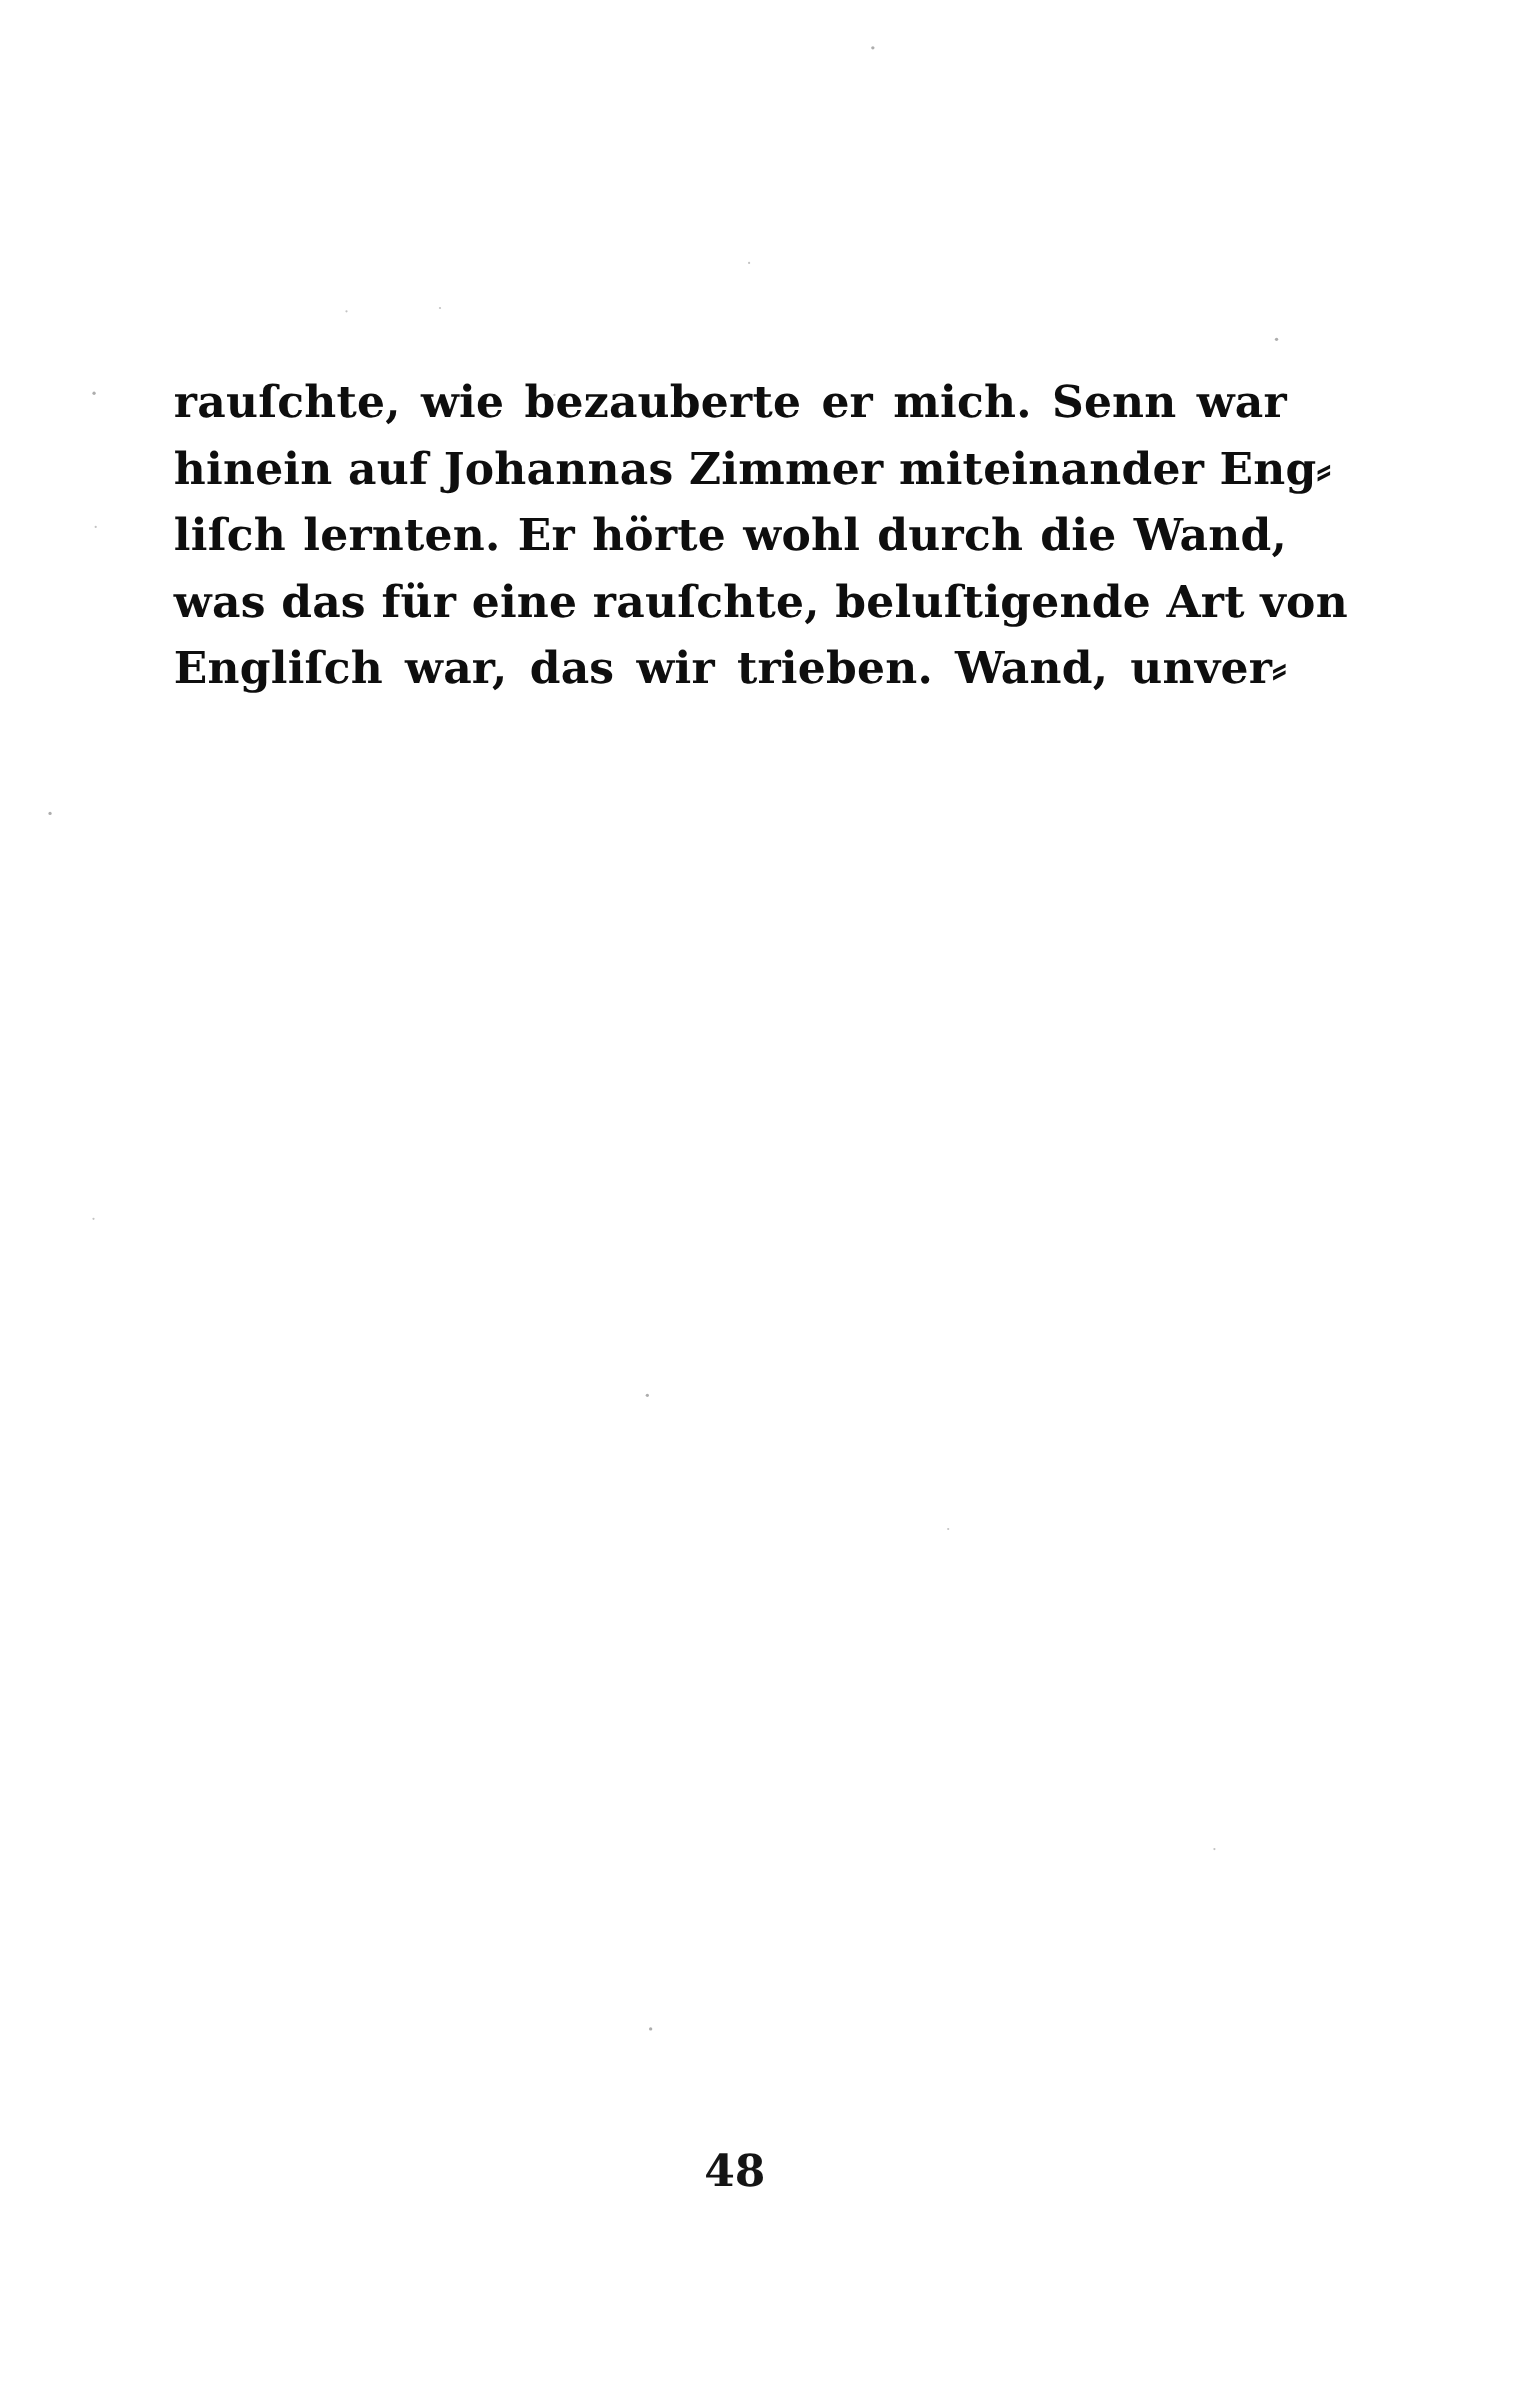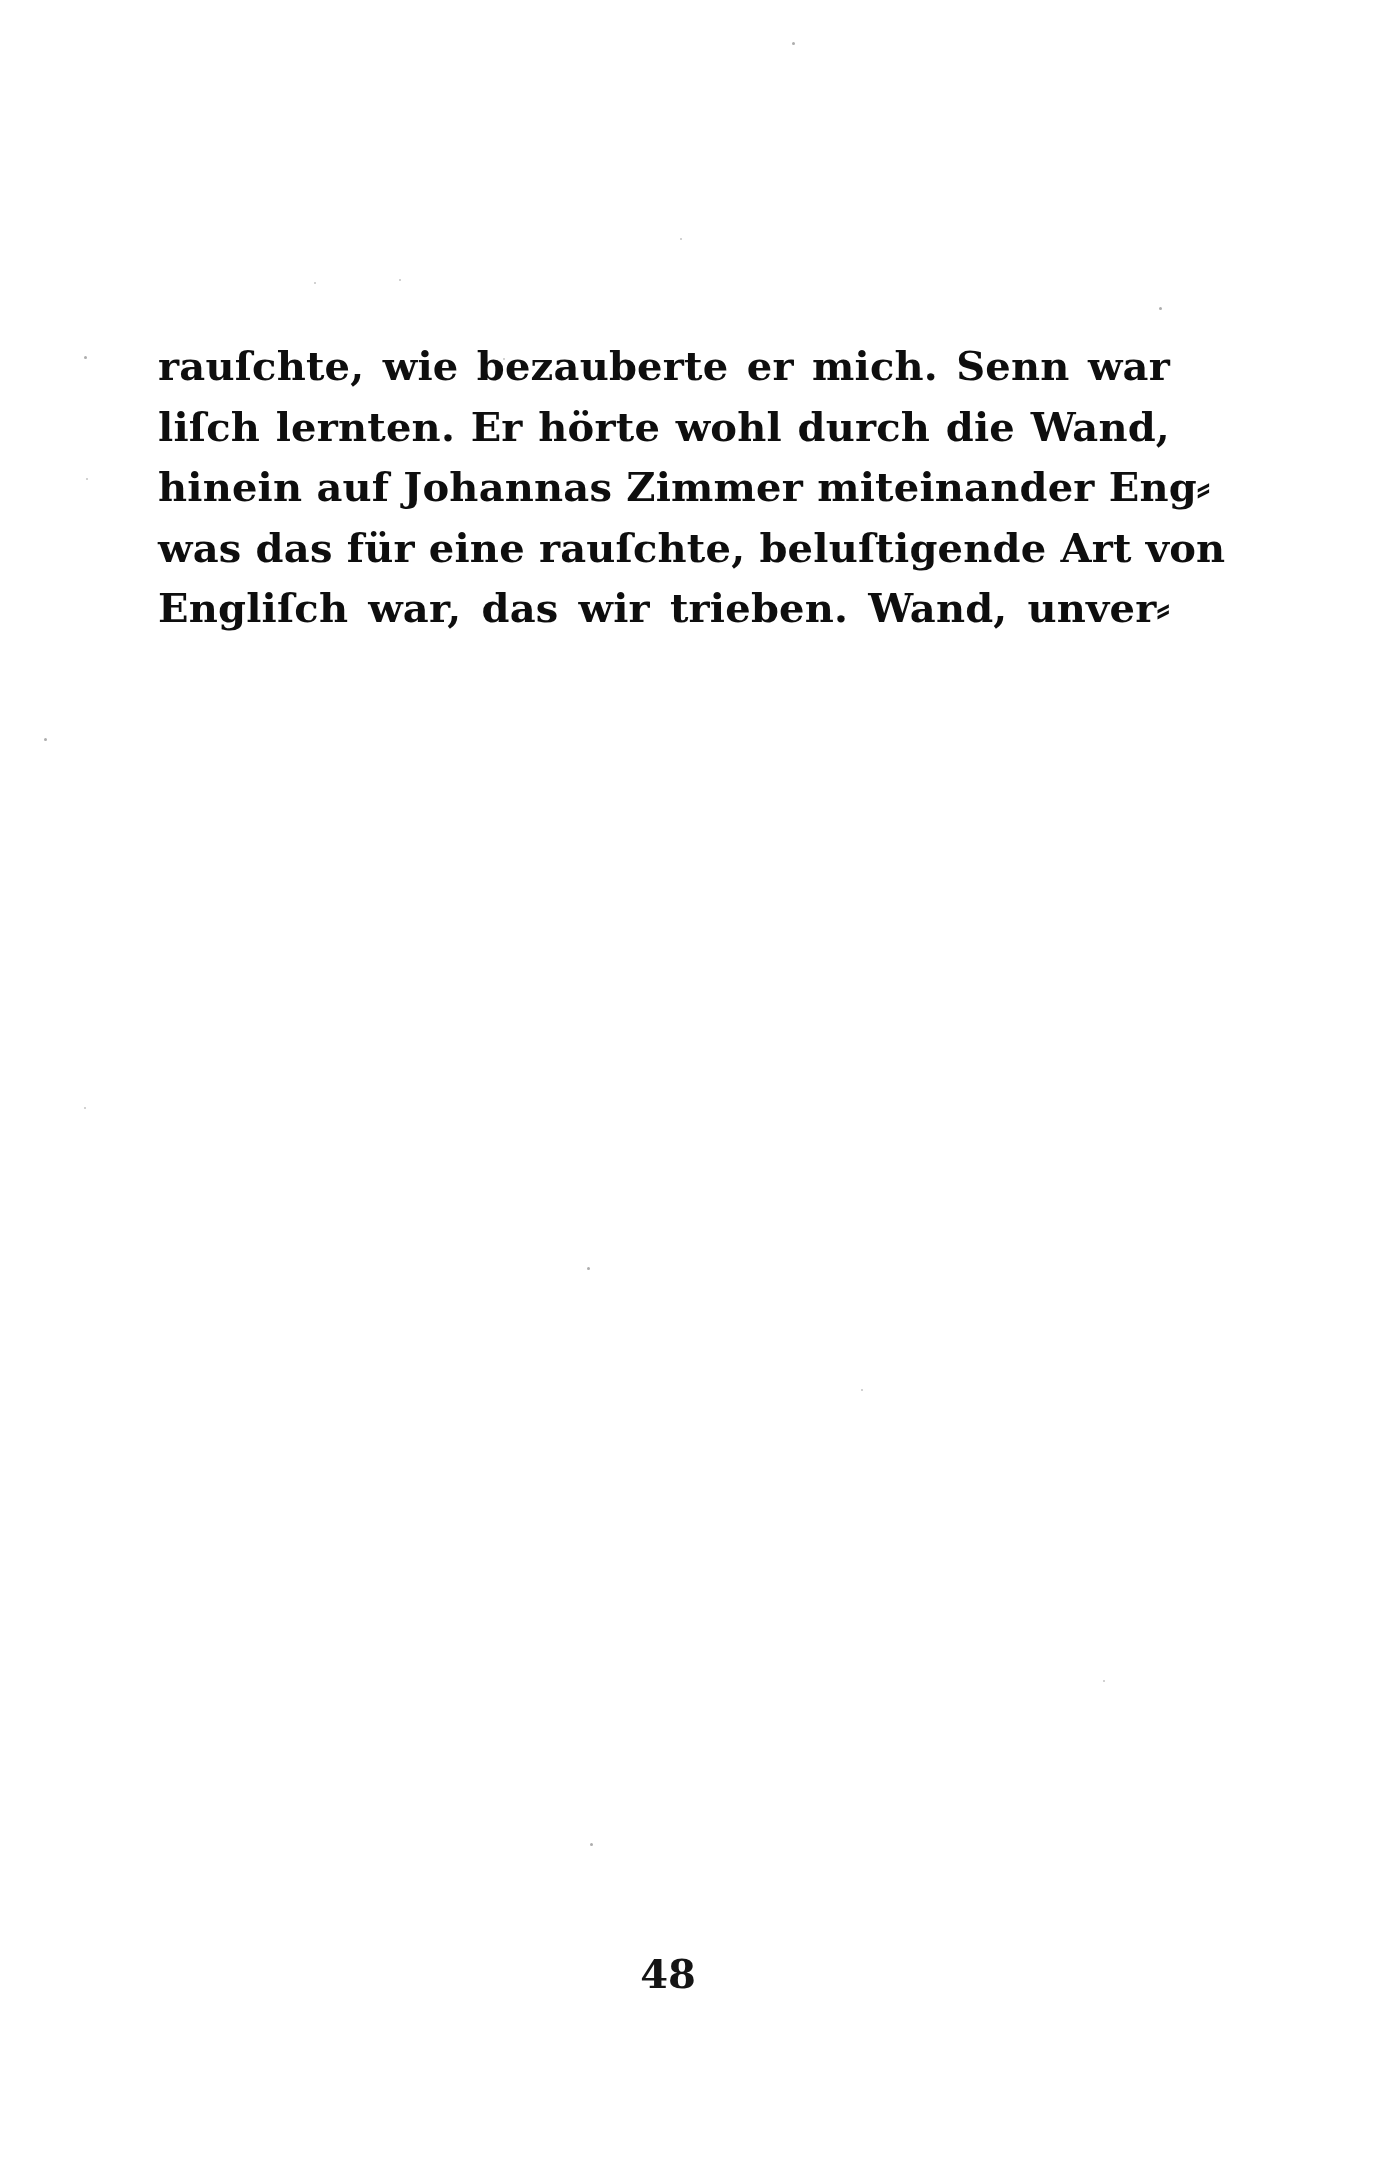--- a/index.html
+++ b/index.html
@@ -56,22 +56,22 @@
   .s2 { width: 3px; height: 3px; }
   .s1 { width: 2px; height: 2px; opacity: 0.4; }
 </style>
 </head>
 <body>
 
 <div class="page">
 
   <div class="paragraph">
     <div class="text-line">rauſchte, wie bezauberte er mich. Senn war</div>
+    <div class="text-line">hinein auf Johannas Zimmer miteinander Eng⸗</div>
     <div class="text-line">liſch lernten. Er hörte wohl durch die Wand,</div>
-    <div class="text-line">hinein auf Johannas Zimmer miteinander Eng⸗</div>
     <div class="text-line">was das für eine rauſchte, beluſtigende Art von</div>
     <div class="text-line">Engliſch war, das wir trieben. Wand, unver⸗</div>
   </div>
 
   <div class="page-number">48</div>
 
   <div class="speck s2" style="left:792px; top:42px;"></div>
   <div class="speck s1" style="left:314px; top:282px;"></div>
   <div class="speck s1" style="left:399px; top:279px;"></div>
   <div class="speck s2" style="left:84px; top:356px;"></div>

